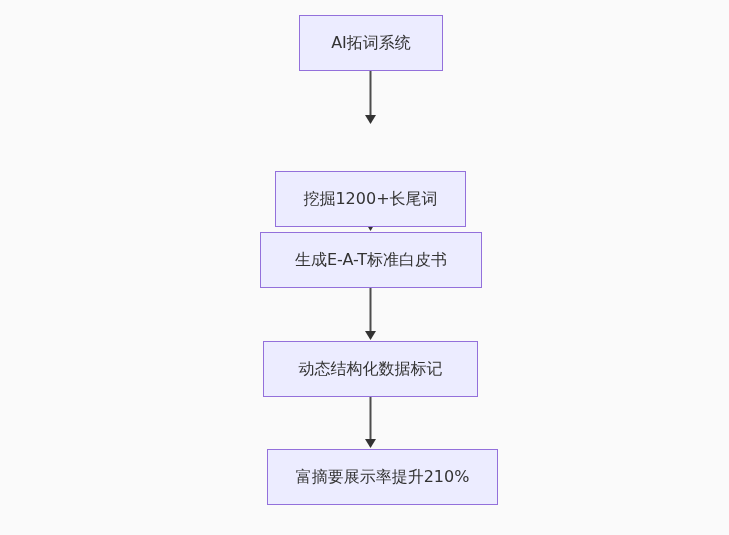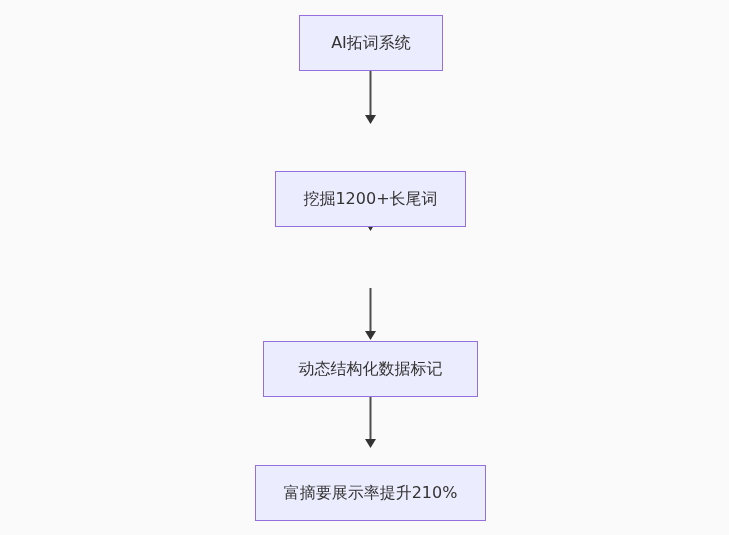--- a/index.html
+++ b/index.html
@@ -39,21 +39,21 @@
     display:flex;
     align-items:center;
     justify-content:center;
     text-align:center;
     white-space:nowrap;
   }
   .n1{left:299px;top:15px;width:144px;height:56px;}
   .n2{left:275px;top:125px;width:191px;height:56px;margin-top:46px;}
   .n3{left:260px;top:232px;width:222px;height:56px;}
   .n4{left:263px;top:341px;width:215px;height:56px;}
-  .n5{left:255px;top:449px;width:231px;height:56px;margin-top:16px;}
+  .n5{left:267px;top:449px;width:231px;height:56px;}
 </style>
 </head>
 <body>
 
 <div class="canvas">
 
   <svg class="edges-layer" width="729" height="535" viewBox="0 0 729 535" xmlns="http://www.w3.org/2000/svg">
 
     <g>
       <line x1="370.5" y1="71" x2="370.5" y2="116" stroke="var(--edge-line)" stroke-width="2"></line>
@@ -77,20 +77,23 @@
   </svg>
 
   <div class="flow-node n1">
     <span>AI拓词系统</span>
   </div>
 
   <div class="flow-node n2">
     <span>挖掘1200+长尾词</span>
   </div>
 
+  <div class="flow-node n3">
+    <span>生成E-A-T标准白皮书</span>
+  </div>
 
   <div class="flow-node n4">
     <span>动态结构化数据标记</span>
   </div>
 
   <div class="flow-node n5">
     <span>富摘要展示率提升210%</span>
   </div>
 
 </div>

